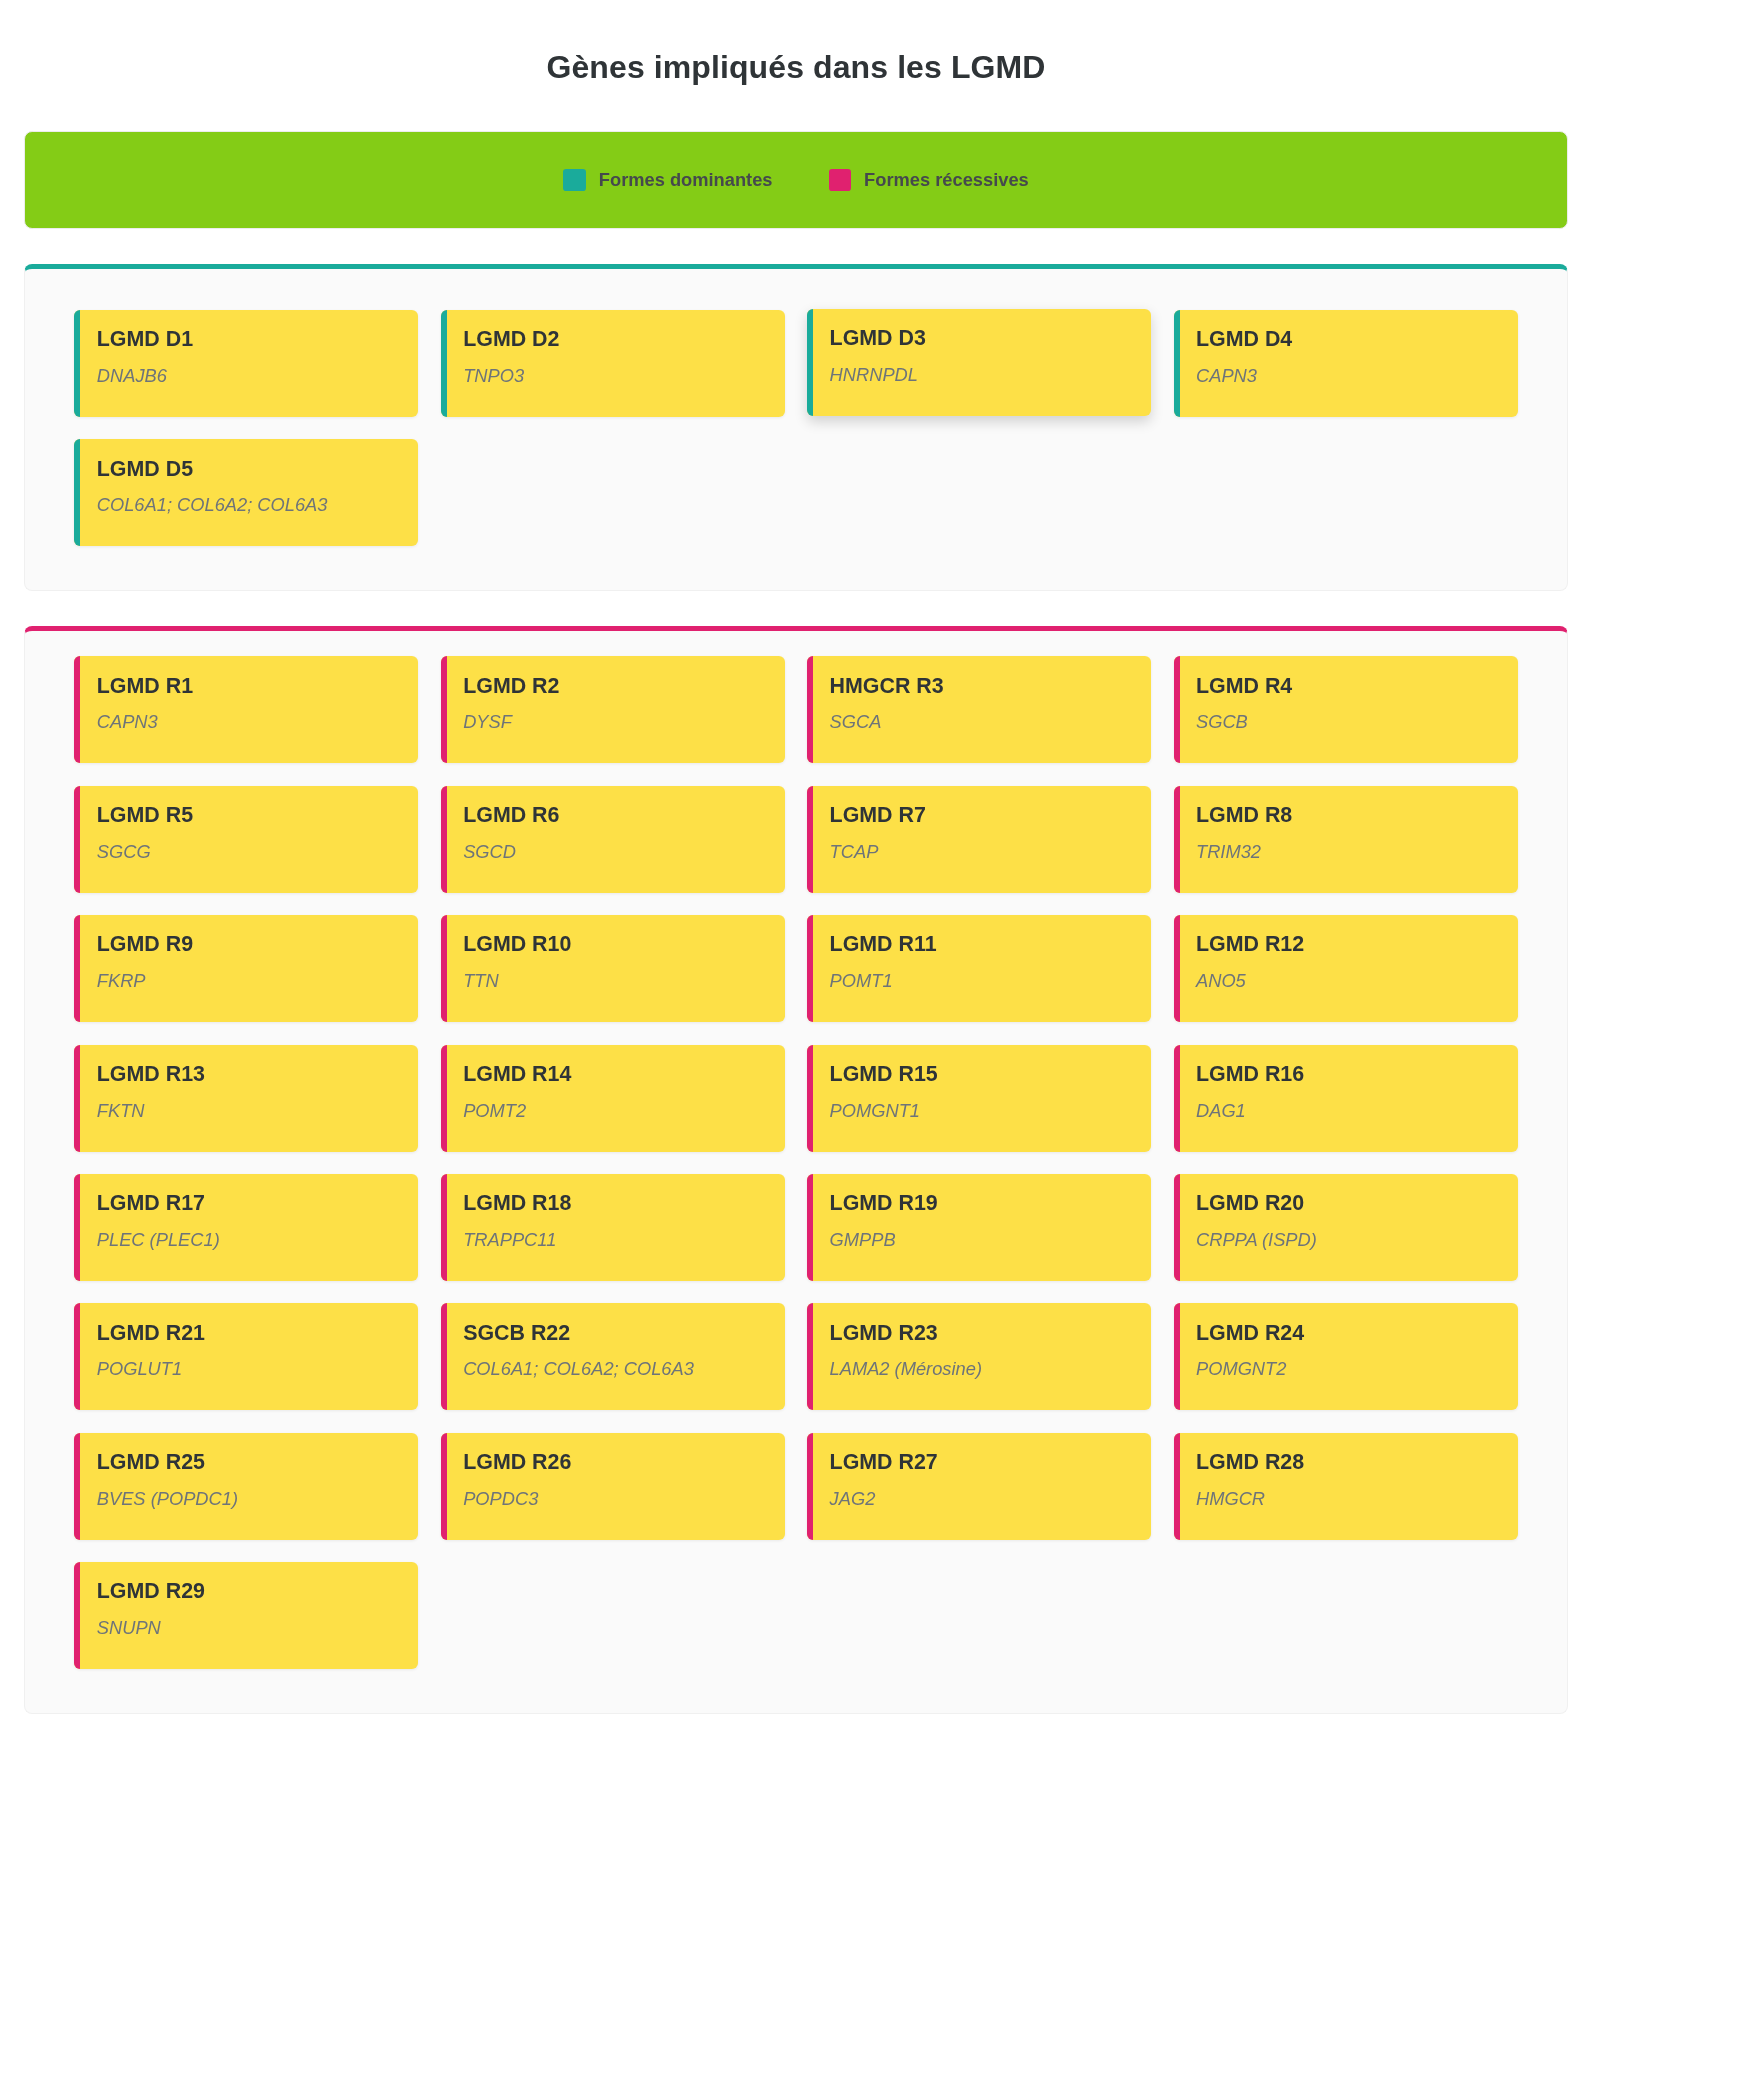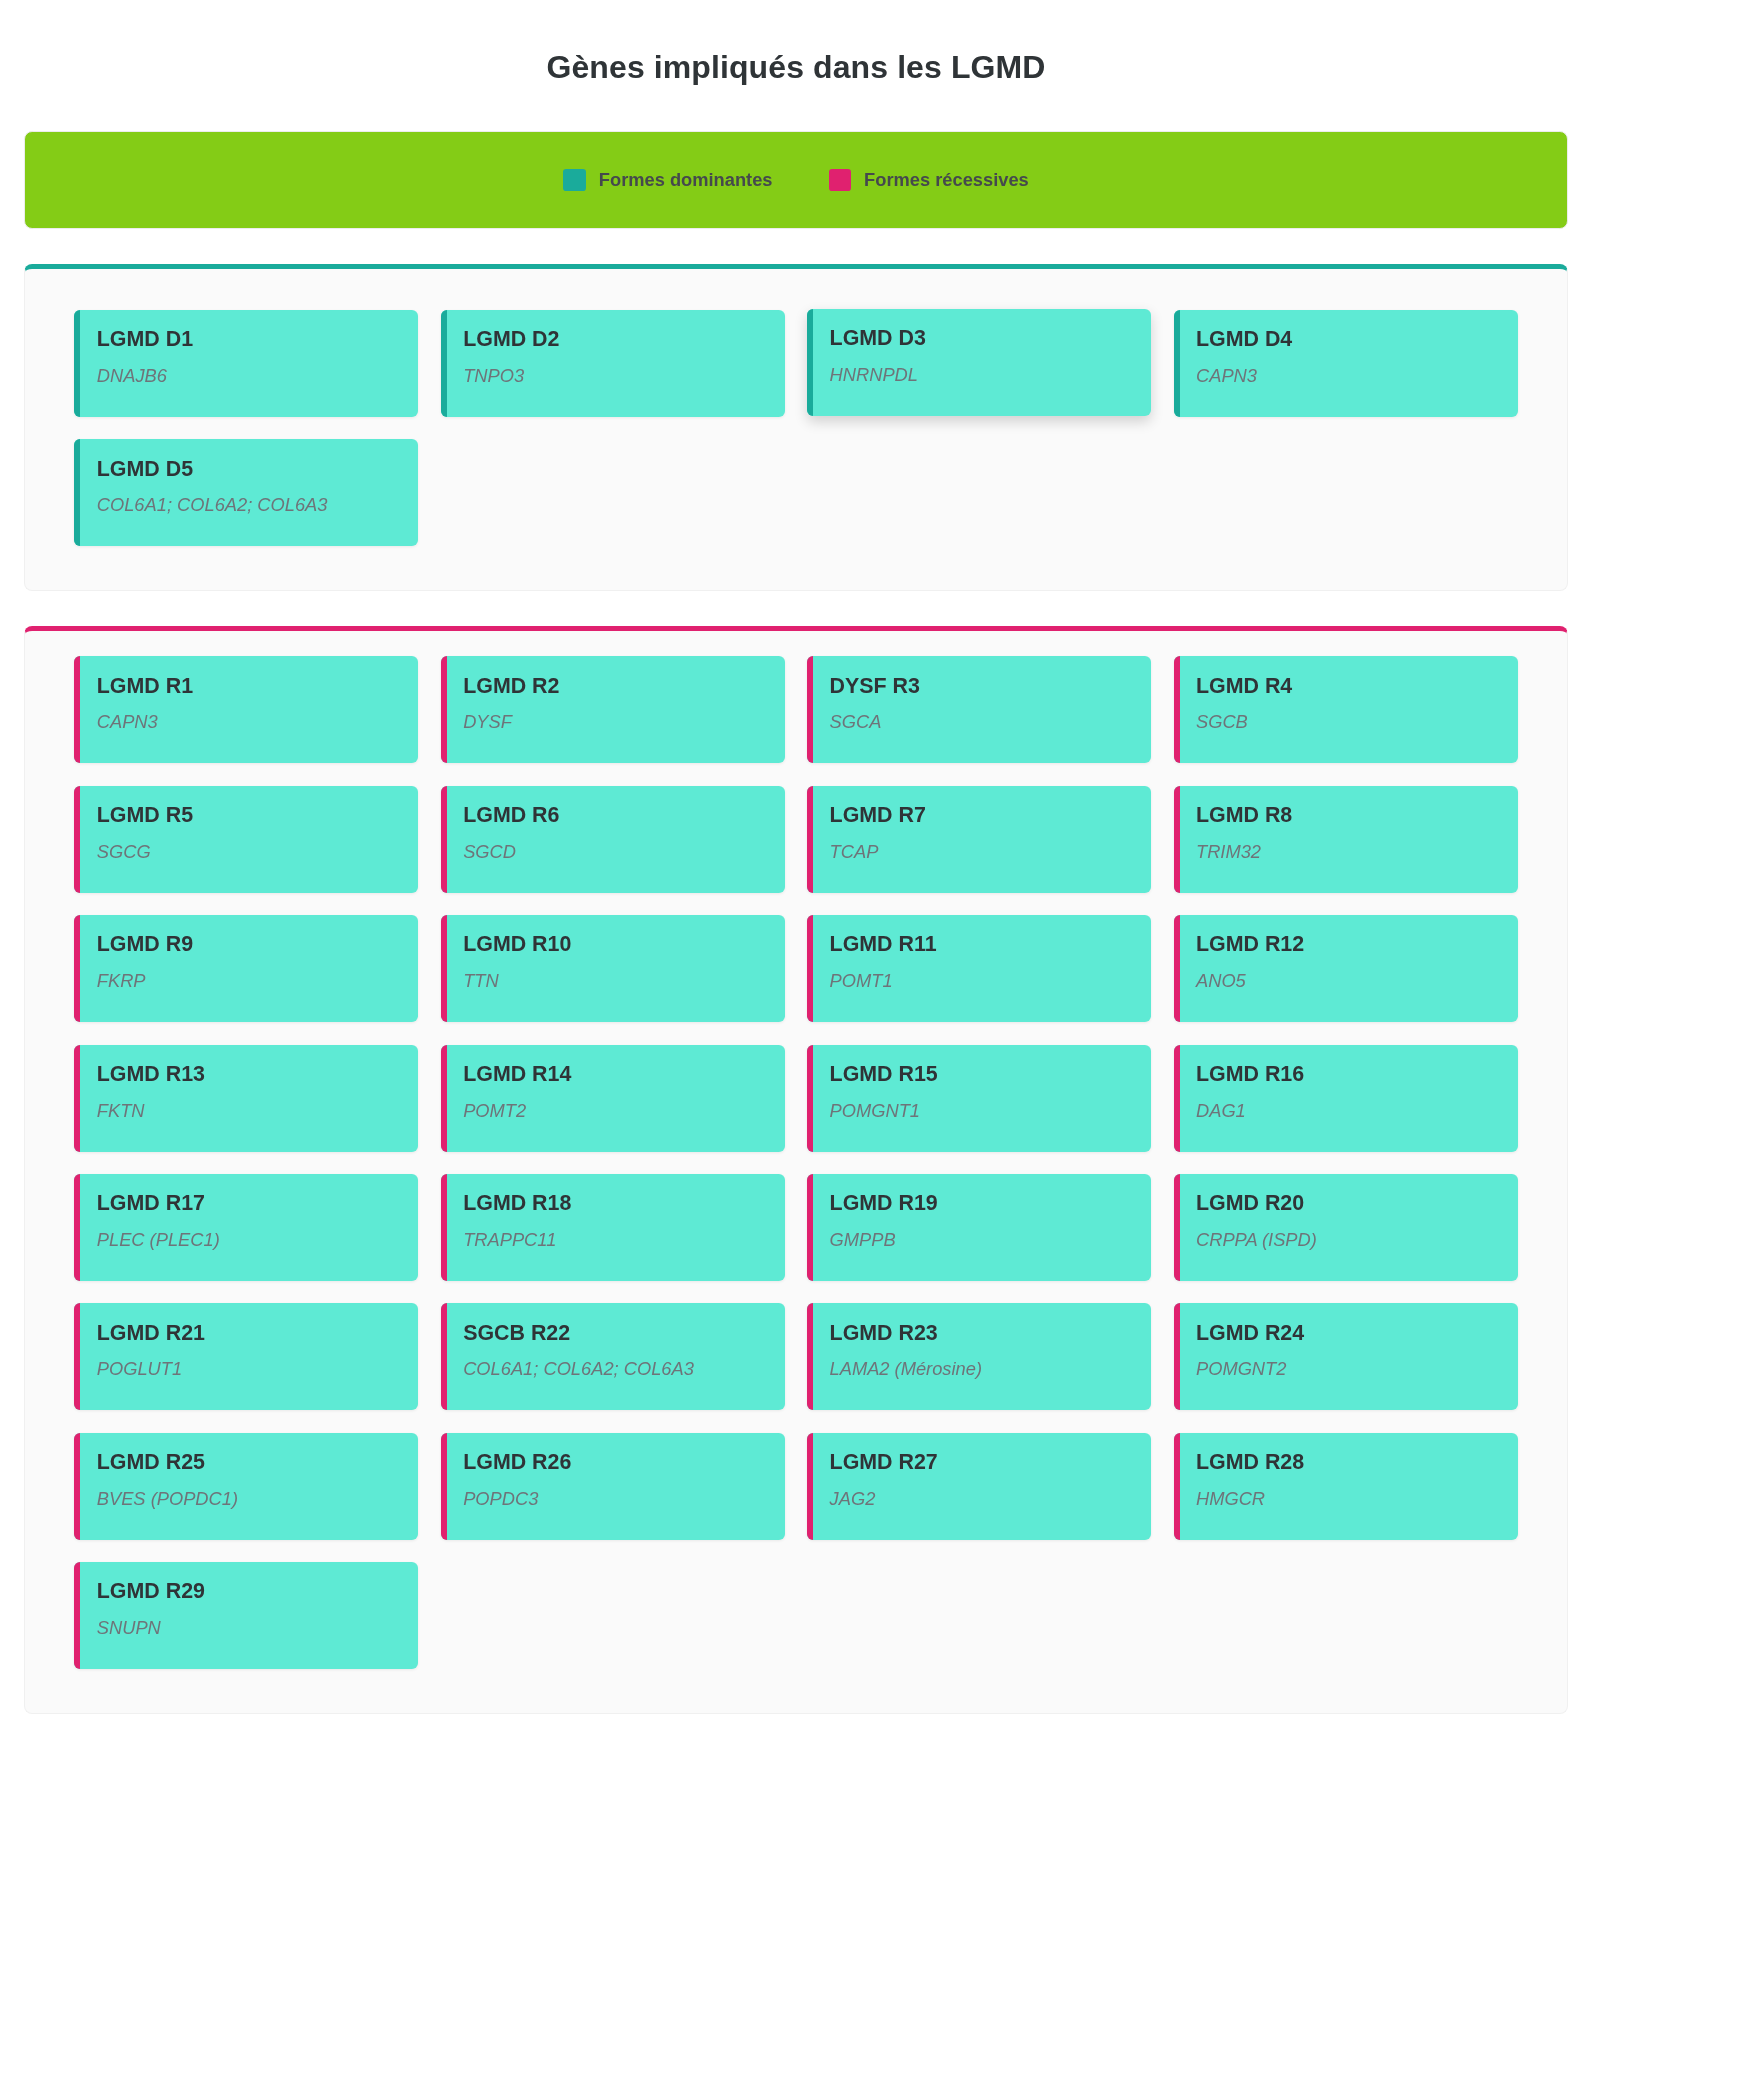--- a/index.html
+++ b/index.html
@@ -72,21 +72,21 @@
   }
 
   .grid {
     display: grid;
     grid-template-columns: repeat(4, 1fr);
     column-gap: 22.4px;
     row-gap: 22.4px;
   }
 
   .card {
-    background: #5eead4;
+    background: #fde047;
     border-radius: 6.1px;
     box-sizing: border-box;
     padding: 18.3px 22.4px 18.3px 22.4px;
     box-shadow: 0 1px 3.1px rgba(0,0,0,0.07);
     min-height: 107px;
     position: relative;
     overflow: hidden;
   }
   .card::before {
     content: "";
@@ -165,21 +165,21 @@
     <div class="grid" id="grid-recessive">
         <div class="card card-recessive">
           <div class="card-title">LGMD R1</div>
           <div class="card-gene">CAPN3</div>
         </div>
         <div class="card card-recessive">
           <div class="card-title">LGMD R2</div>
           <div class="card-gene">DYSF</div>
         </div>
         <div class="card card-recessive">
-          <div class="card-title">DYSF R3</div>
+          <div class="card-title">HMGCR R3</div>
           <div class="card-gene">SGCA</div>
         </div>
         <div class="card card-recessive">
           <div class="card-title">LGMD R4</div>
           <div class="card-gene">SGCB</div>
         </div>
         <div class="card card-recessive">
           <div class="card-title">LGMD R5</div>
           <div class="card-gene">SGCG</div>
         </div>

